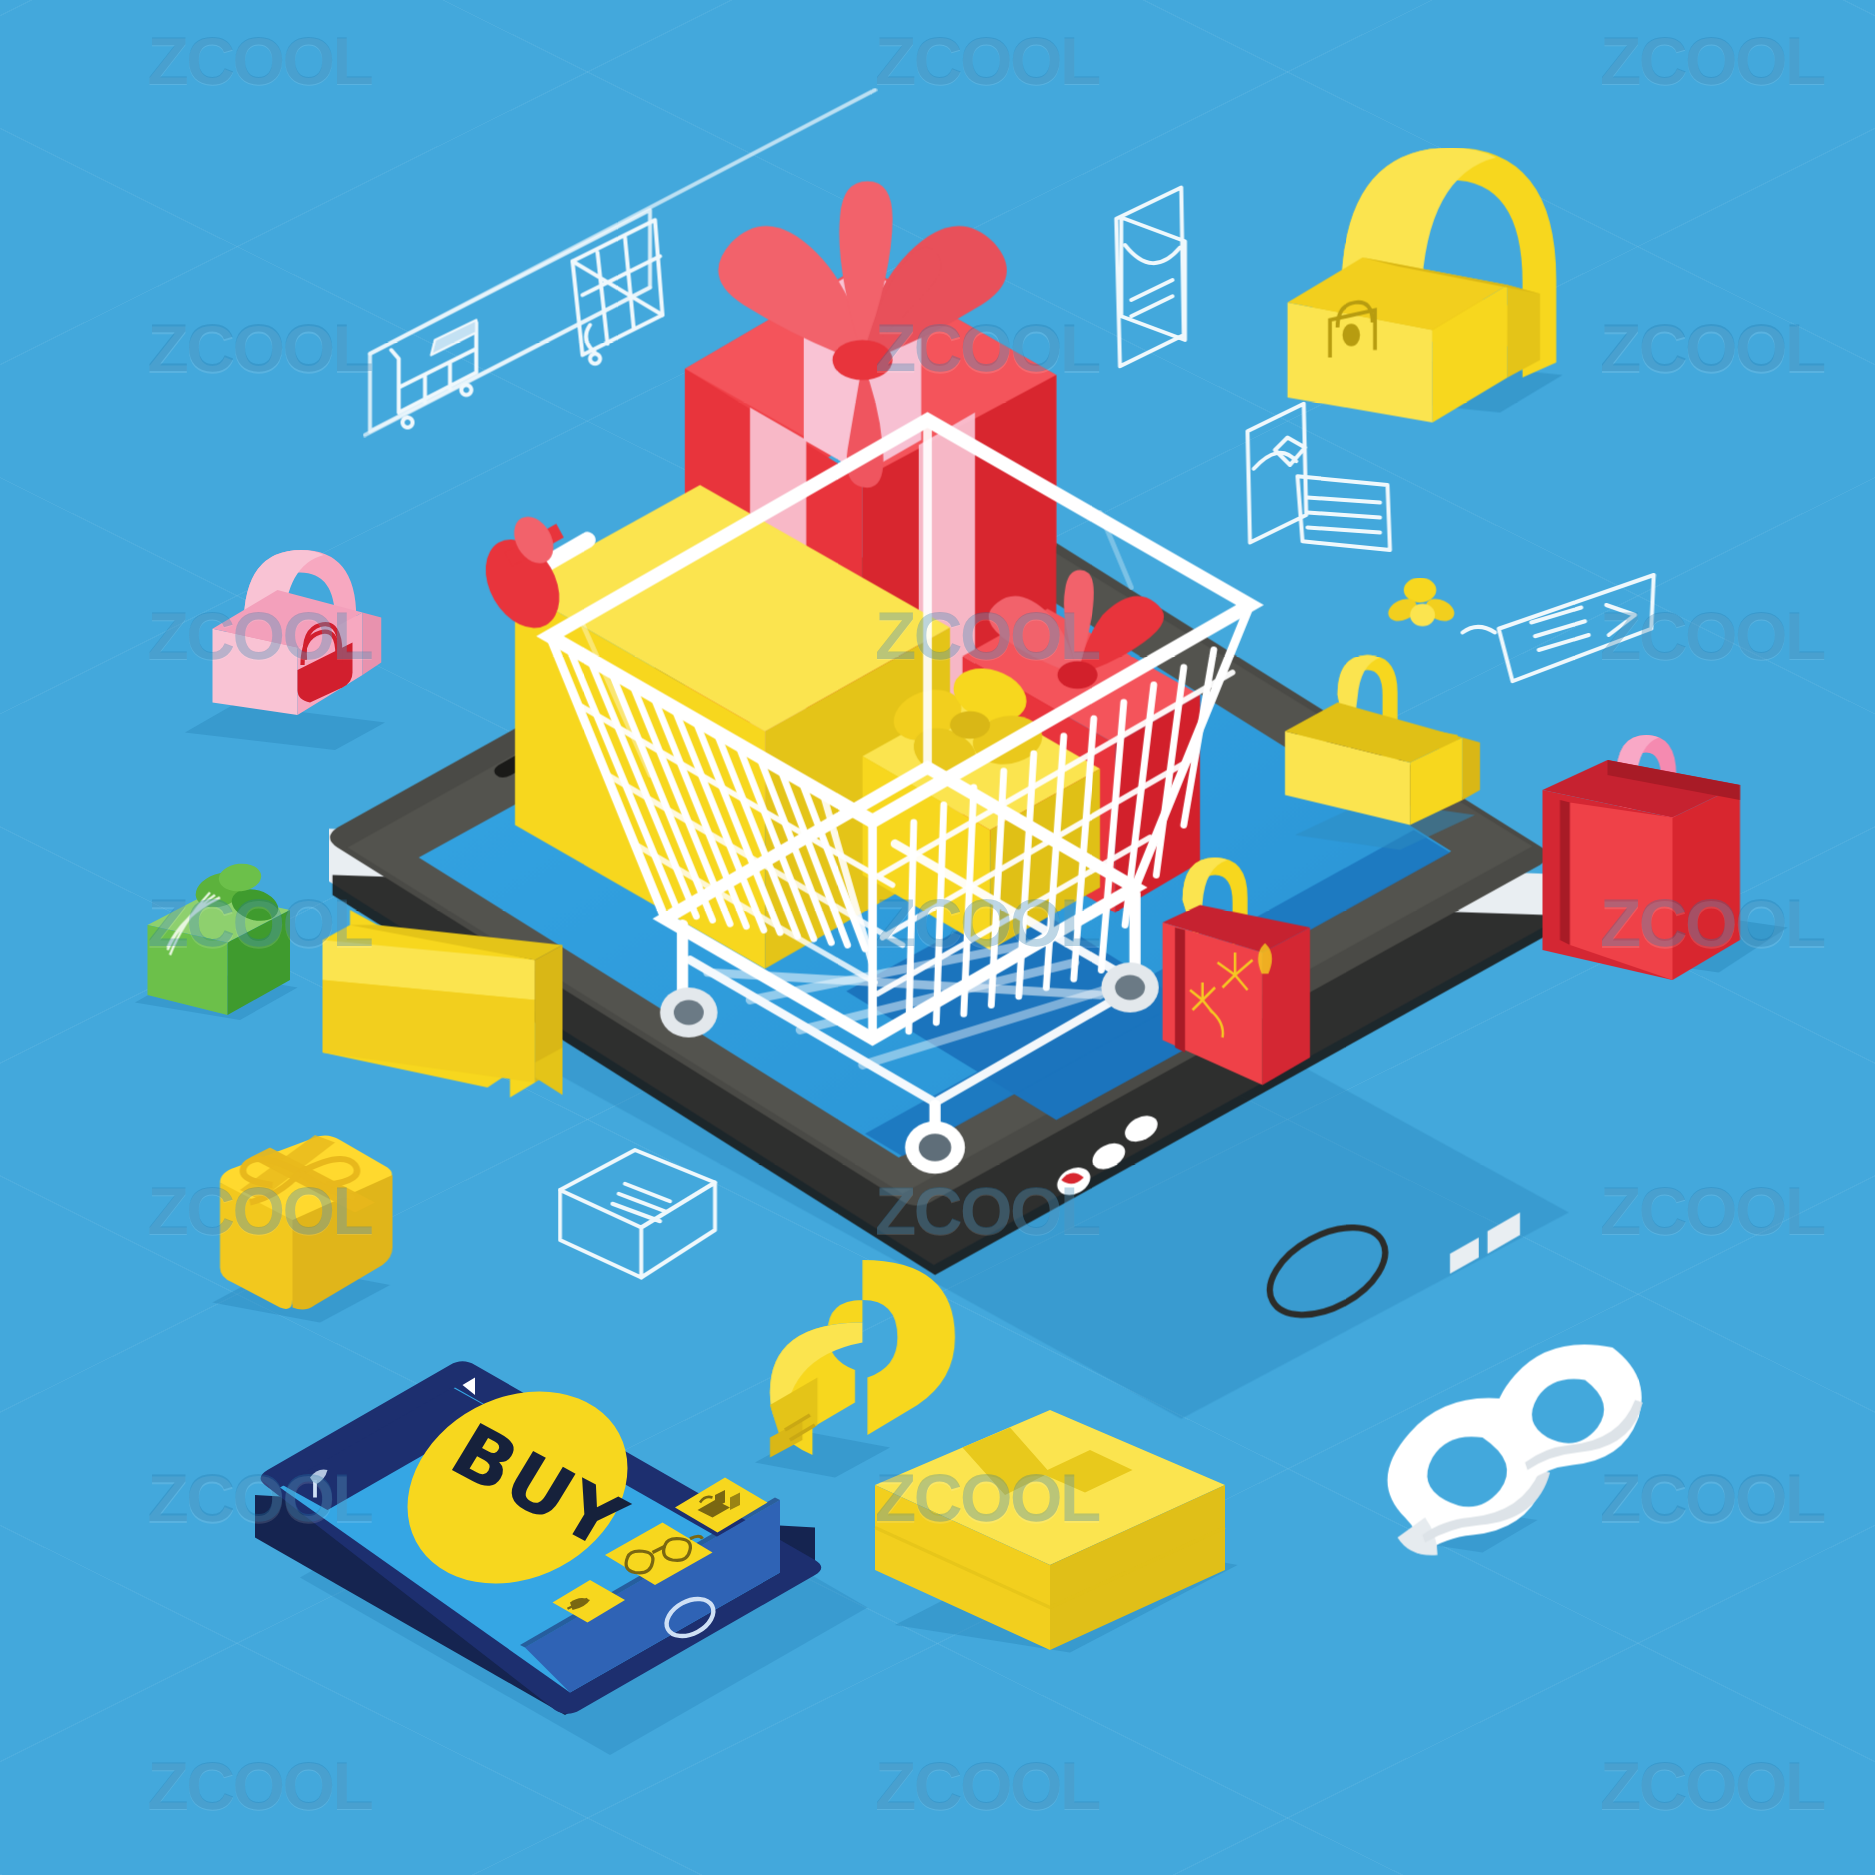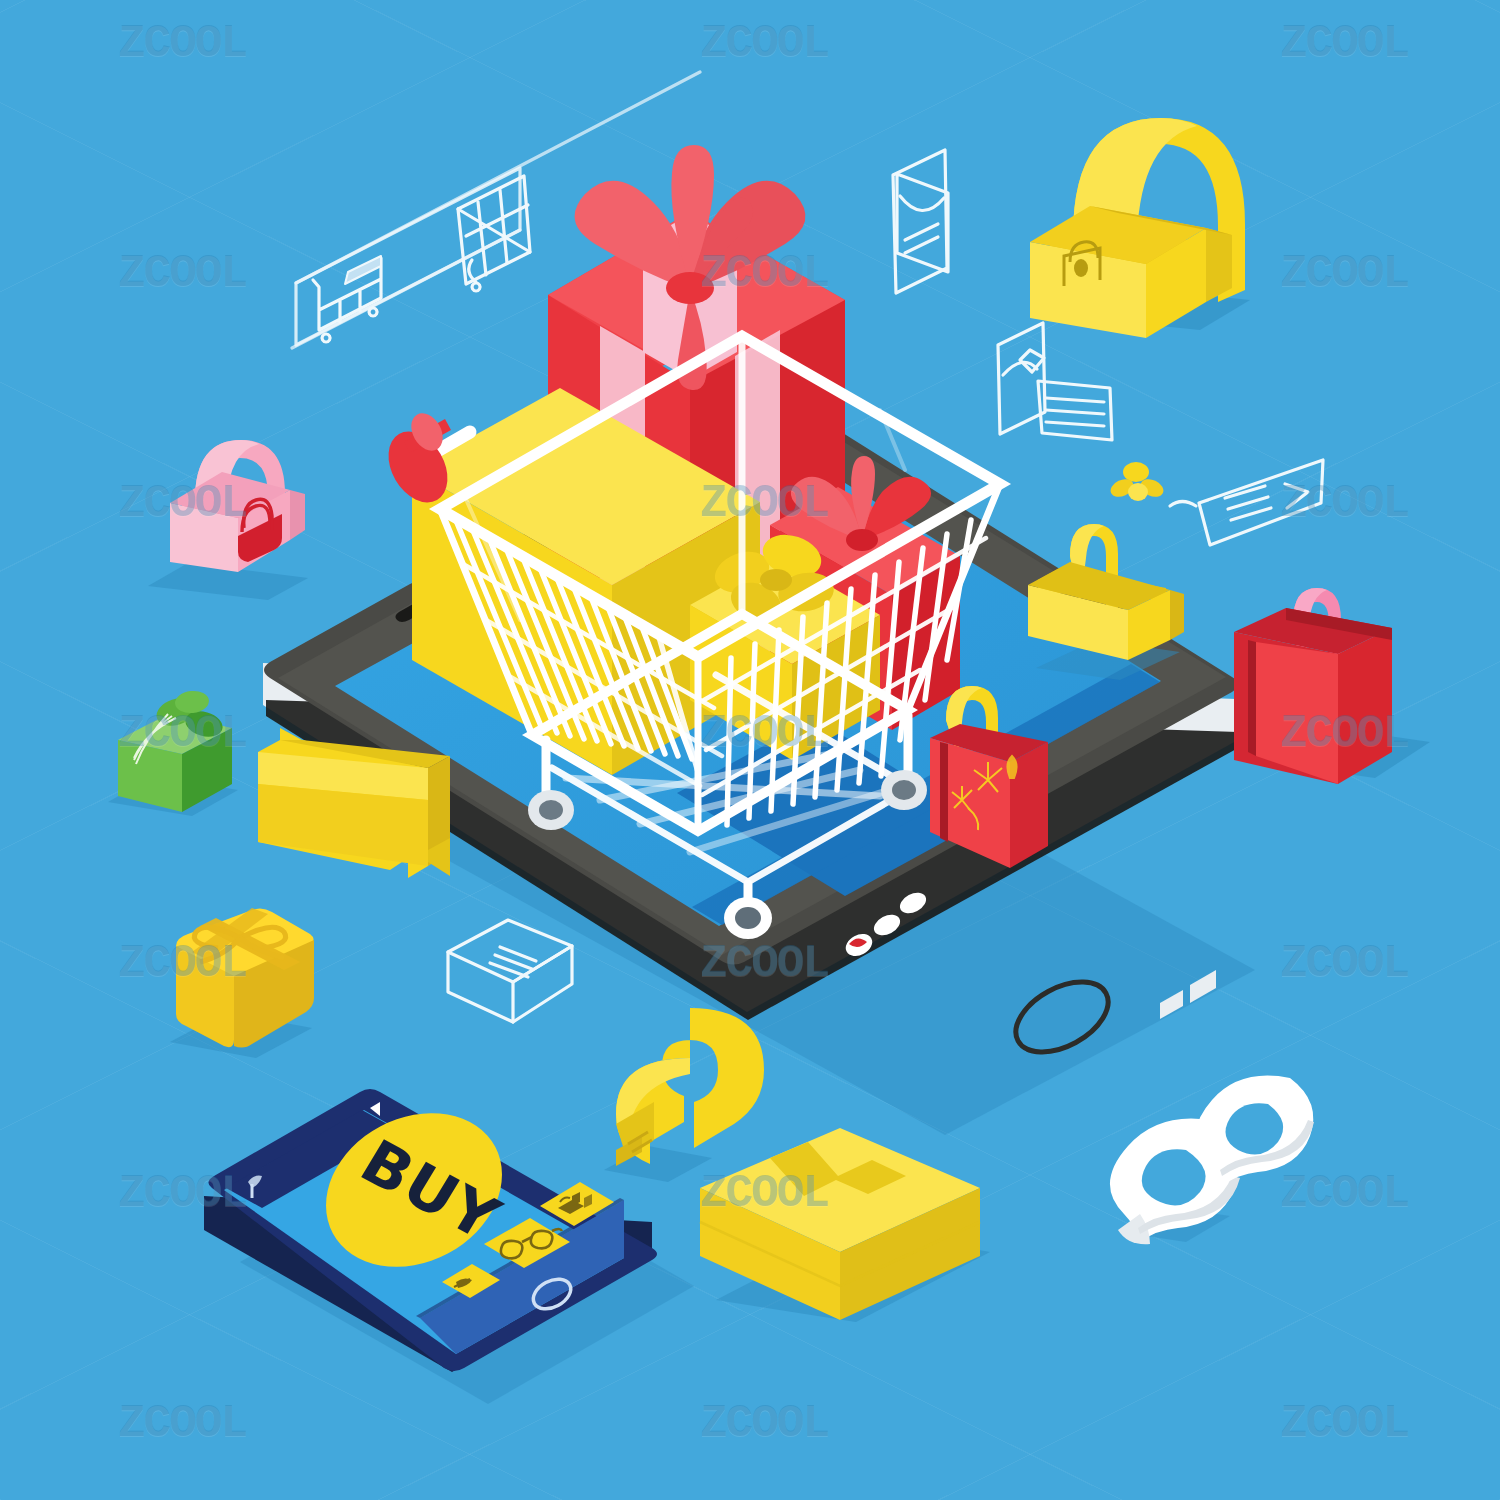--- a/index.html
+++ b/index.html
@@ -11,22 +11,22 @@
   #stage{position:relative;width:1500px;height:1500px;overflow:hidden;background:#43a8dc;}
 
   
   .wm-lines{position:absolute;inset:0;pointer-events:none;
     background:
       repeating-linear-gradient(26.5deg, rgba(255,255,255,0.055) 0 1px, rgba(255,255,255,0) 1px 250px),
       repeating-linear-gradient(-26.5deg, rgba(255,255,255,0.055) 0 1px, rgba(255,255,255,0) 1px 250px);
   }
   .wm-grid{position:absolute;inset:0;pointer-events:none;}
   .wm{
-    position:absolute;font-family:Liberation Mono, monospace;font-weight:bold;
-    font-size:46px;letter-spacing:-2px;
+    position:absolute;font-family:Liberation Sans, sans-serif;font-weight:bold;
+    font-size:54px;letter-spacing:-2px;
     color:rgba(36,120,170,0.30);
     text-shadow:0 1px 0 rgba(255,255,255,0.12);
     user-select:none;white-space:nowrap;
   }
   
 
   
   .buy-label{
     position:absolute;font-family:"DejaVu Sans", sans-serif;font-weight:bold;
     color:#16213b;letter-spacing:1px;

